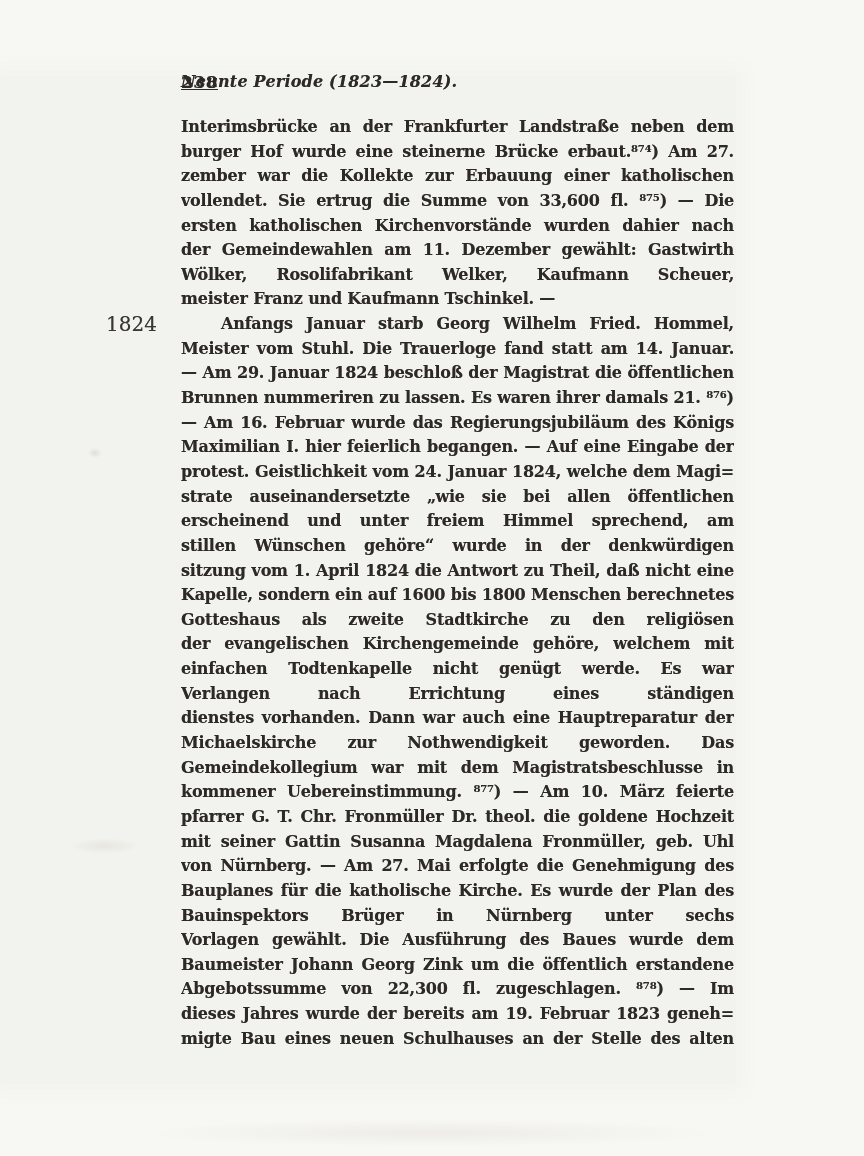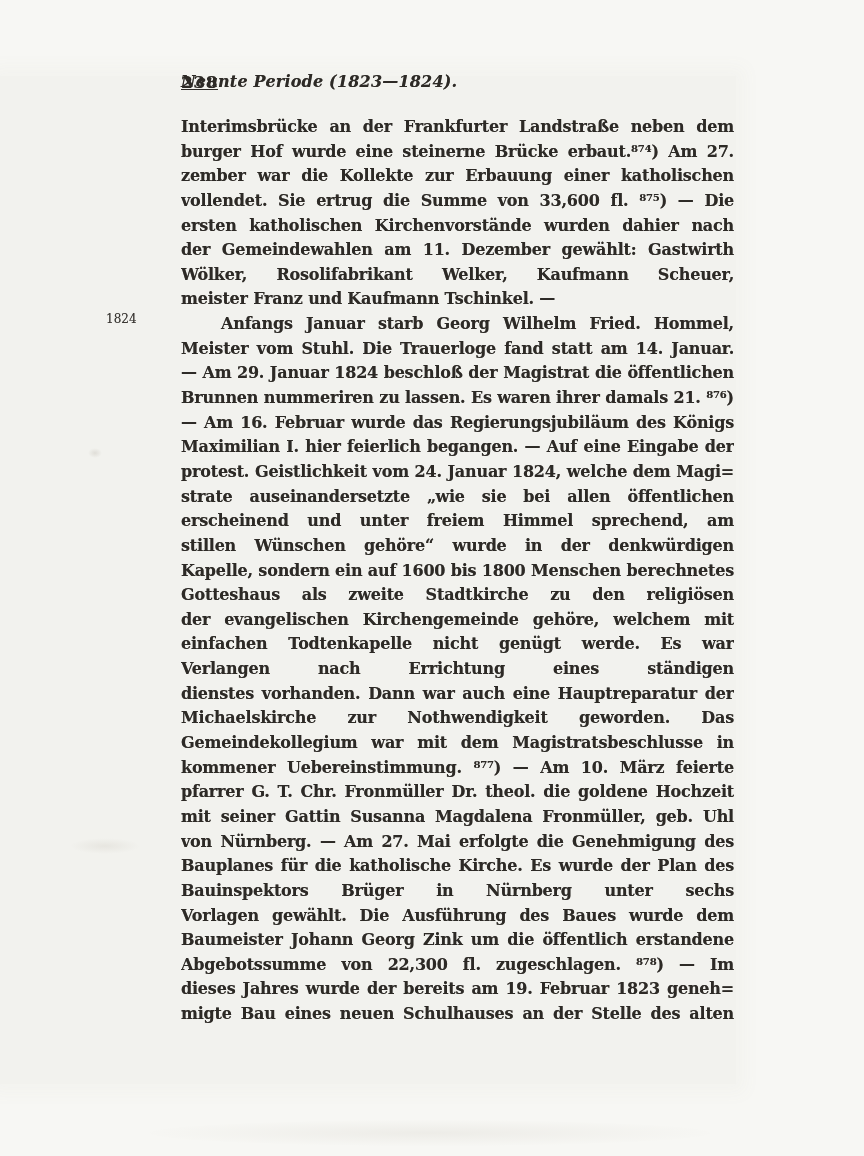--- a/index.html
+++ b/index.html
@@ -64,21 +64,21 @@
     font-size: 16px;
     font-weight: 700;
     letter-spacing: 0.2px;
     text-shadow: 0 0 0.6px rgba(45,42,38,0.55);
     font-style: italic;
   }
   .margin-year {
     position: absolute;
     left: 106px;
     top: 312px;
-    font-size: 12px;
+    font-size: 20px;
     font-weight: 400;
     color: #3a3733;
     z-index: 1;
     text-shadow: 0 0 0.5px rgba(58,55,51,0.5);
   }
   .body-text {
     position: absolute;
     left: 181px;
     top: 115px;
     width: 553px;
@@ -133,20 +133,21 @@
     <div class="text-line indent">Anfangs Januar starb Georg Wilhelm Fried. Hommel,</div>
     <div class="text-line">Meister vom Stuhl.  Die Trauerloge fand statt am 14. Januar.</div>
     <div class="text-line">— Am 29. Januar 1824 beschloß der Magistrat die öffentlichen</div>
     <div class="text-line">Brunnen nummeriren zu lassen. Es waren ihrer damals 21. ⁸⁷⁶)</div>
     <div class="text-line">— Am 16. Februar wurde das Regierungsjubiläum des Königs</div>
     <div class="text-line">Maximilian I. hier feierlich begangen. — Auf eine Eingabe der</div>
     <div class="text-line">protest. Geistlichkeit vom 24. Januar 1824, welche dem Magi=</div>
     <div class="text-line">strate auseinandersetzte „wie sie bei allen öffentlichen Leichen</div>
     <div class="text-line">erscheinend und unter freiem Himmel sprechend, am drückendsten</div>
     <div class="text-line">stillen Wünschen gehöre“ wurde in der denkwürdigen Magistrats=</div>
+    <div class="text-line">sitzung vom 1. April 1824 die Antwort zu Theil, daß nicht eine</div>
     <div class="text-line">Kapelle, sondern ein auf 1600 bis 1800 Menschen berechnetes</div>
     <div class="text-line">Gotteshaus als zweite Stadtkirche zu den religiösen Bedürfnissen</div>
     <div class="text-line">der evangelischen Kirchengemeinde gehöre, welchem mit einer</div>
     <div class="text-line">einfachen Todtenkapelle nicht genügt werde.  Es war vielfaches</div>
     <div class="text-line">Verlangen nach Errichtung eines ständigen Nachmittagsgottes=</div>
     <div class="text-line">dienstes vorhanden.  Dann war auch eine Hauptreparatur der</div>
     <div class="text-line">Michaelskirche zur Nothwendigkeit geworden.  Das sämmtliche</div>
     <div class="text-line">Gemeindekollegium war mit dem Magistratsbeschlusse in voll=</div>
     <div class="text-line">kommener Uebereinstimmung. ⁸⁷⁷) — Am 10. März feierte Stadt=</div>
     <div class="text-line">pfarrer G. T. Chr. Fronmüller Dr. theol. die goldene Hochzeit</div>

